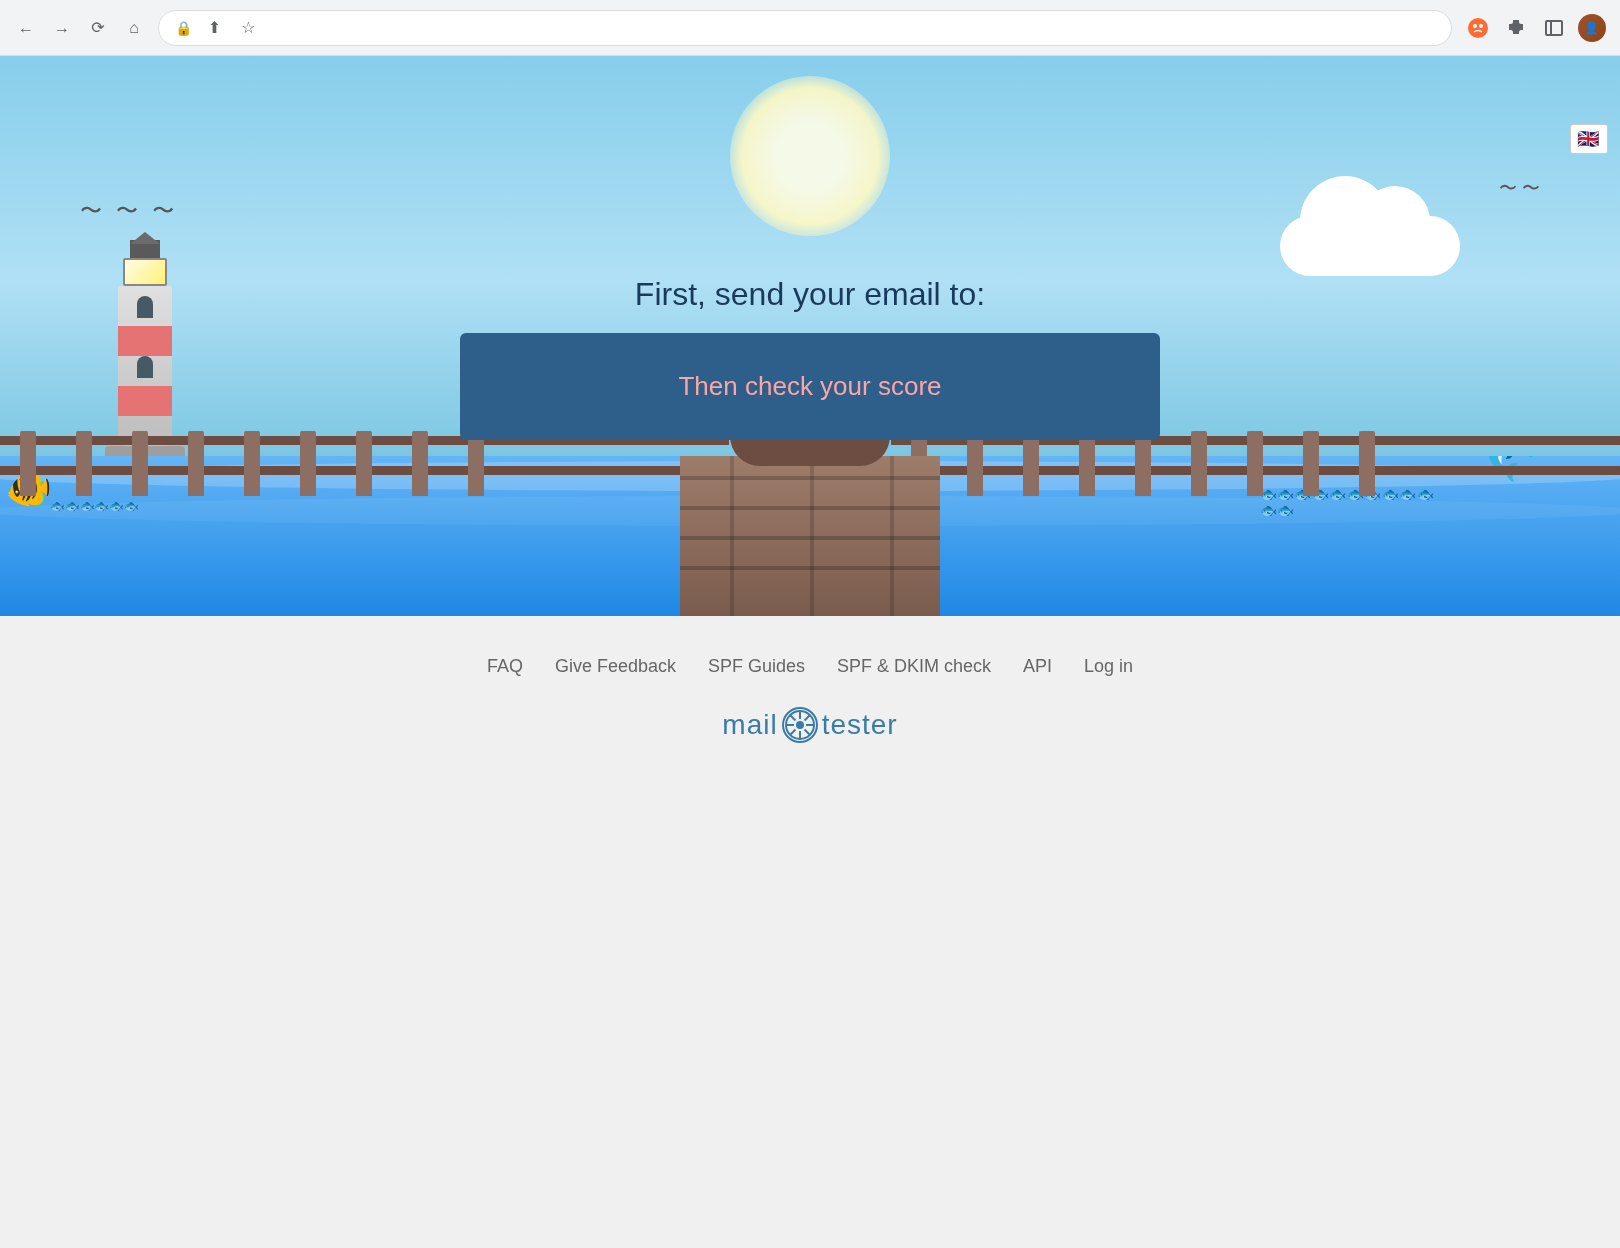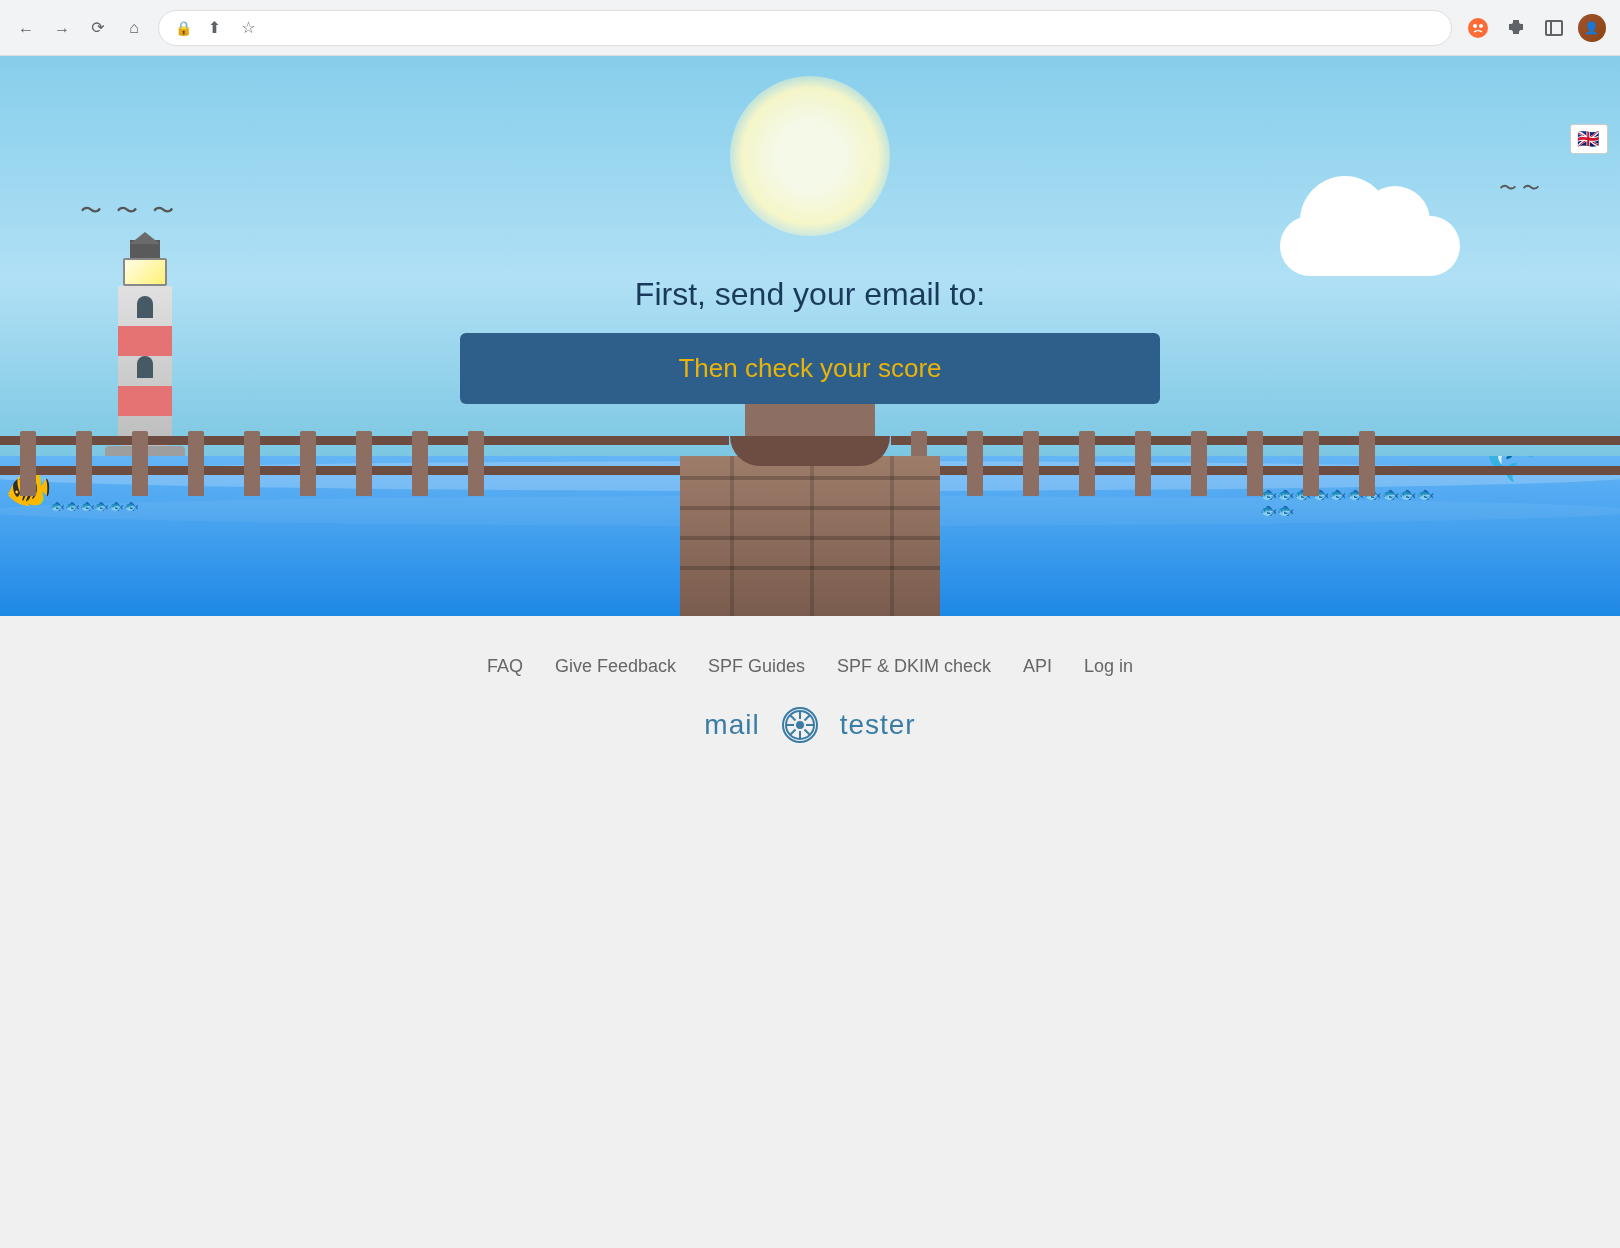--- a/index.html
+++ b/index.html
@@ -276,23 +276,23 @@
       border: none;
       border-left: 1px solid #eee;
       padding: 0 20px;
       cursor: pointer;
       font-size: 22px;
       color: #555;
       display: flex; align-items: center; justify-content: center;
     }
     .check-score-btn {
       width: 100%;
-      padding: 20px;
+      padding: 38px;
       background: #2d5f8a;
-      color: #eab308;
+      color: #fca5a5;
       border: none;
       border-radius: 6px;
       font-size: 26px;
       cursor: pointer;
       font-weight: 500;
     }
 
     
     .footer {
       background: #f0f0f0;
@@ -309,21 +309,21 @@
     .footer-link {
       color: #666;
       text-decoration: none;
       font-size: 18px;
       cursor: pointer;
     }
     .footer-logo {
       display: flex;
       align-items: center;
       justify-content: center;
-      gap: 22px;
+      gap: 4px;
       font-size: 28px;
       color: #3a7ca5;
       font-weight: 300;
       letter-spacing: 1px;
     }
     .logo-wheel {
       width: 36px;
       height: 36px;
       border: 2px solid #3a7ca5;
       border-radius: 50%;

